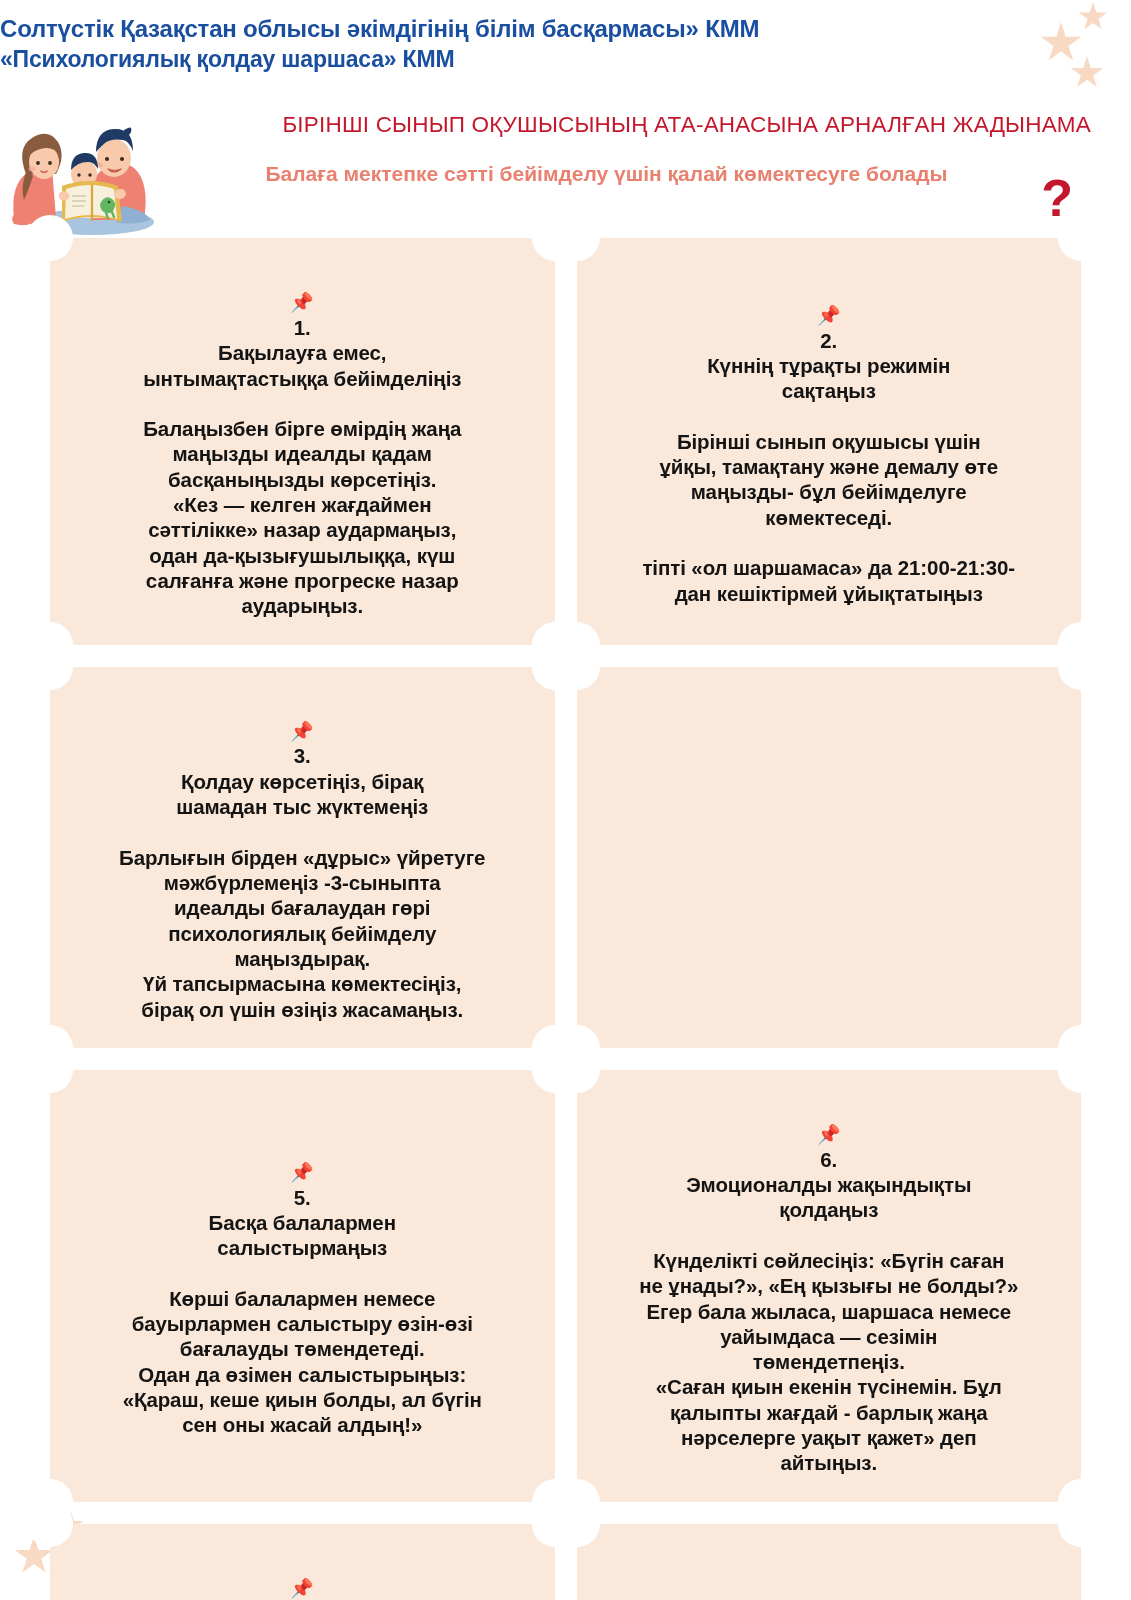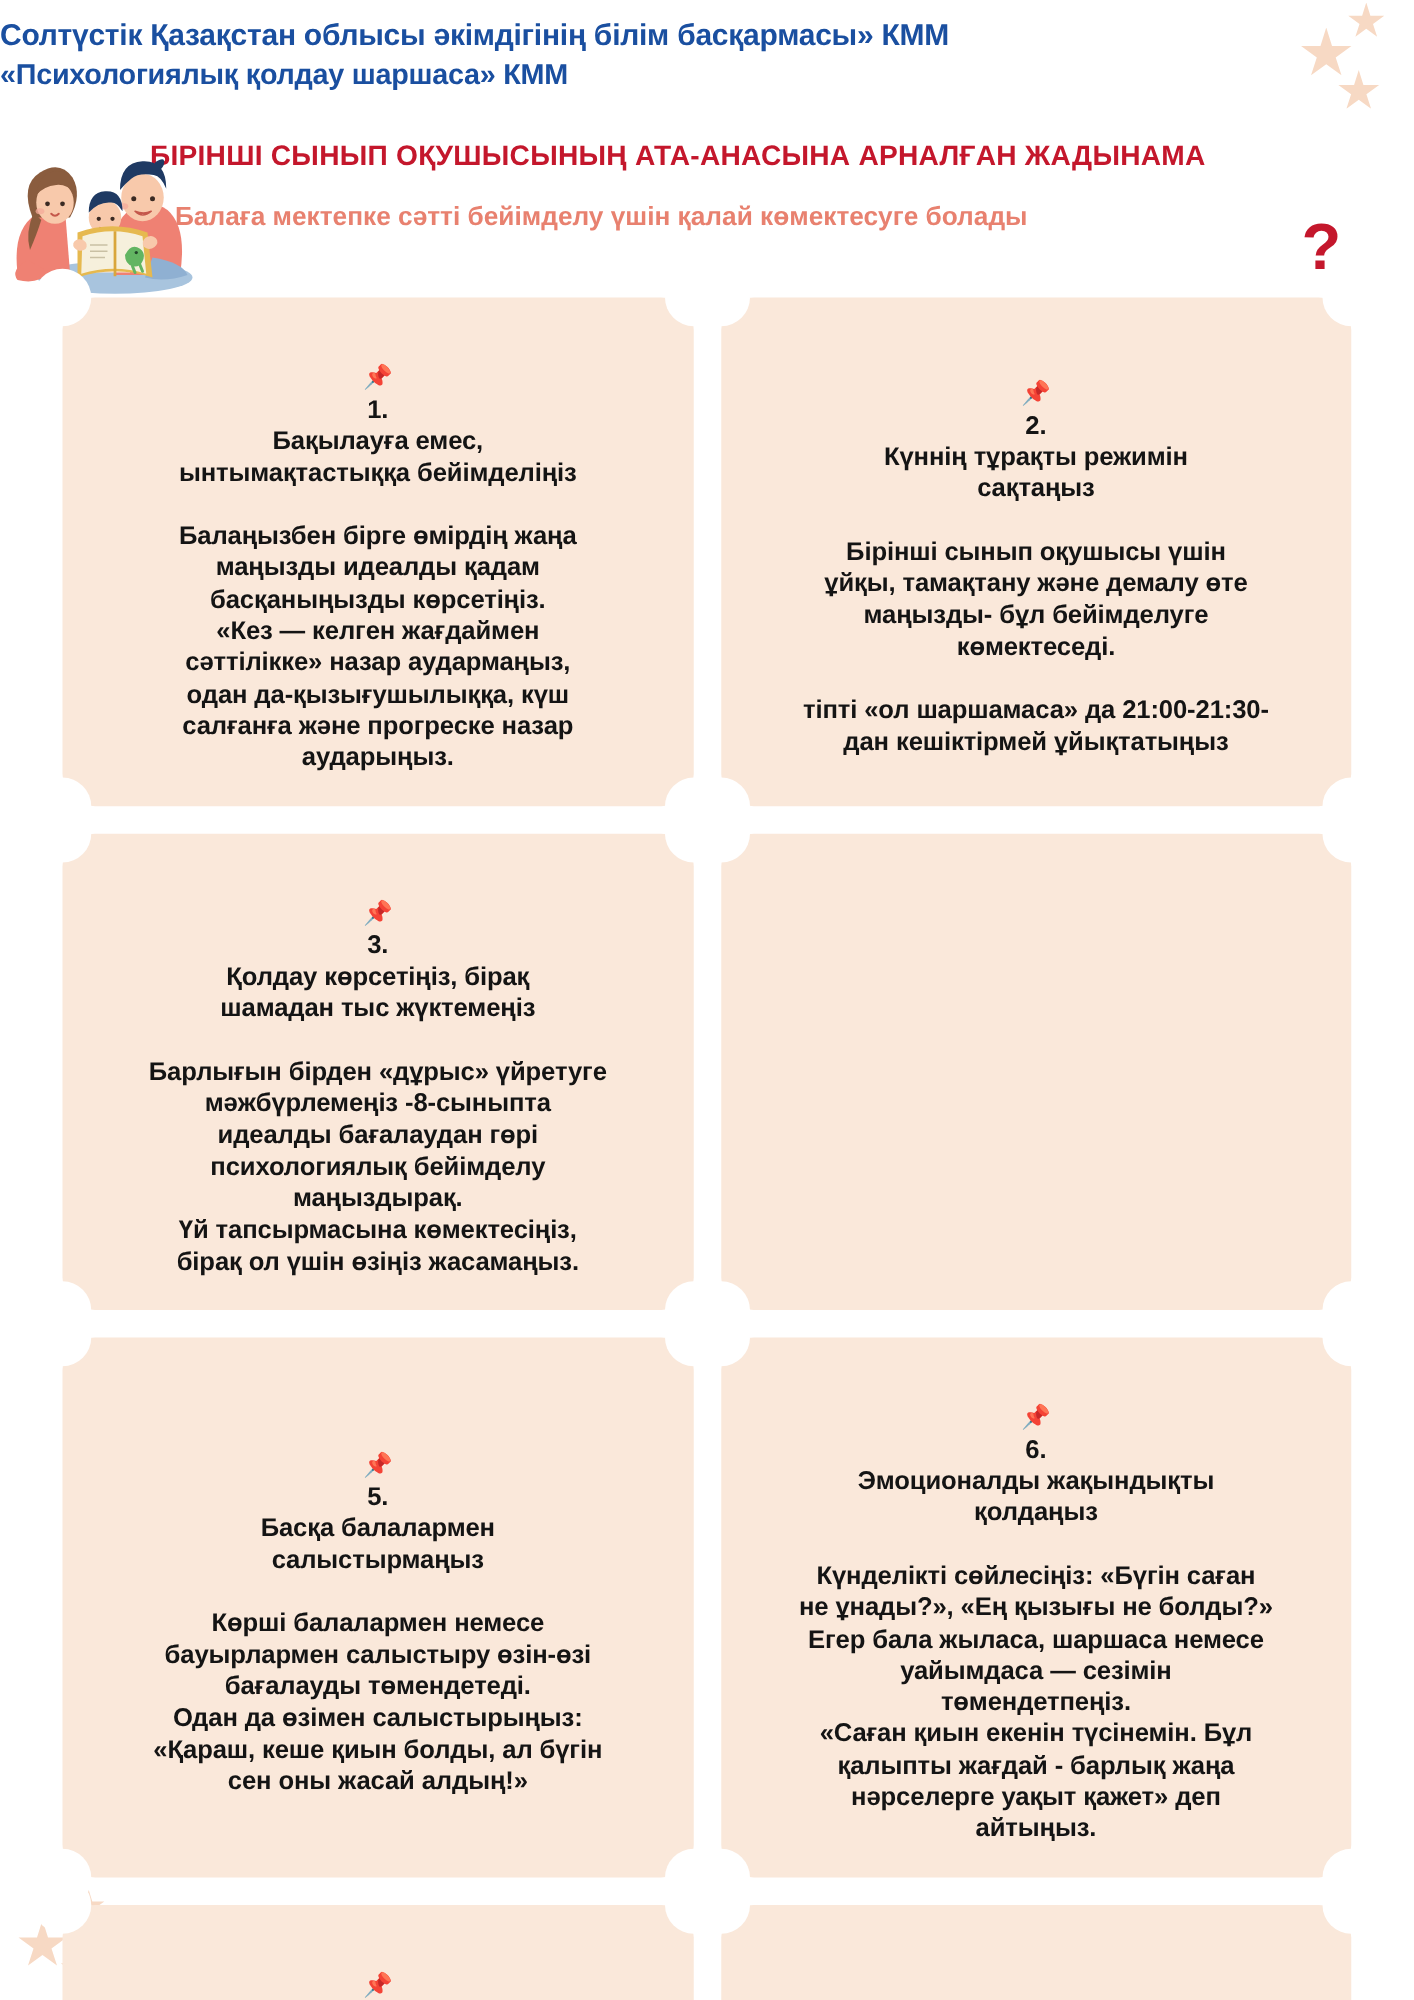--- a/index.html
+++ b/index.html
@@ -46,32 +46,32 @@
   }
 
   
   .family-art {
     position:absolute;
     left:-4px; top:-4px;
     width:192px; height:152px;
   }
 
   .main-title {
-    text-align:left;
+    text-align:right;
     color:#c4172c;
-    font-weight:bold;
+    font-weight:normal;
     font-size:22.5px;
     letter-spacing:0.2px;
     padding-left:120px;
-    padding-right:63px;
+    padding-right:40px;
     padding-top:22px;
   }
 
   .subtitle {
-    text-align:left;
+    text-align:center;
     color:#e8816f;
     font-weight:bold;
     font-size:21px;
     line-height:1.3;
     padding-left:140px;
     padding-right:58px;
     margin-top:22px;
   }
 
   .qmark {
@@ -255,21 +255,21 @@
     <span class="notch tr"></span>
     <span class="notch bl"></span>
     <span class="notch br"></span>
     <div class="card-text">
       <span class="pin">📌 </span>
       <span>3. </span>
       <span>Қолдау көрсетіңіз, бірақ
 шамадан тыс жүктемеңіз
 </span>
       <span>Барлығын бірден «дұрыс» үйретуге
-мәжбүрлемеңіз -8-сыныпта
+мәжбүрлемеңіз -3-сыныпта
 идеалды бағалаудан гөрі
 психологиялық бейімделу
 маңыздырақ.
 Үй тапсырмасына көмектесіңіз,
 бірақ ол үшін өзіңіз жасамаңыз.</span>
     </div>
   </div>
 
   <div class="card row2">
     <span class="notch tl"></span>

